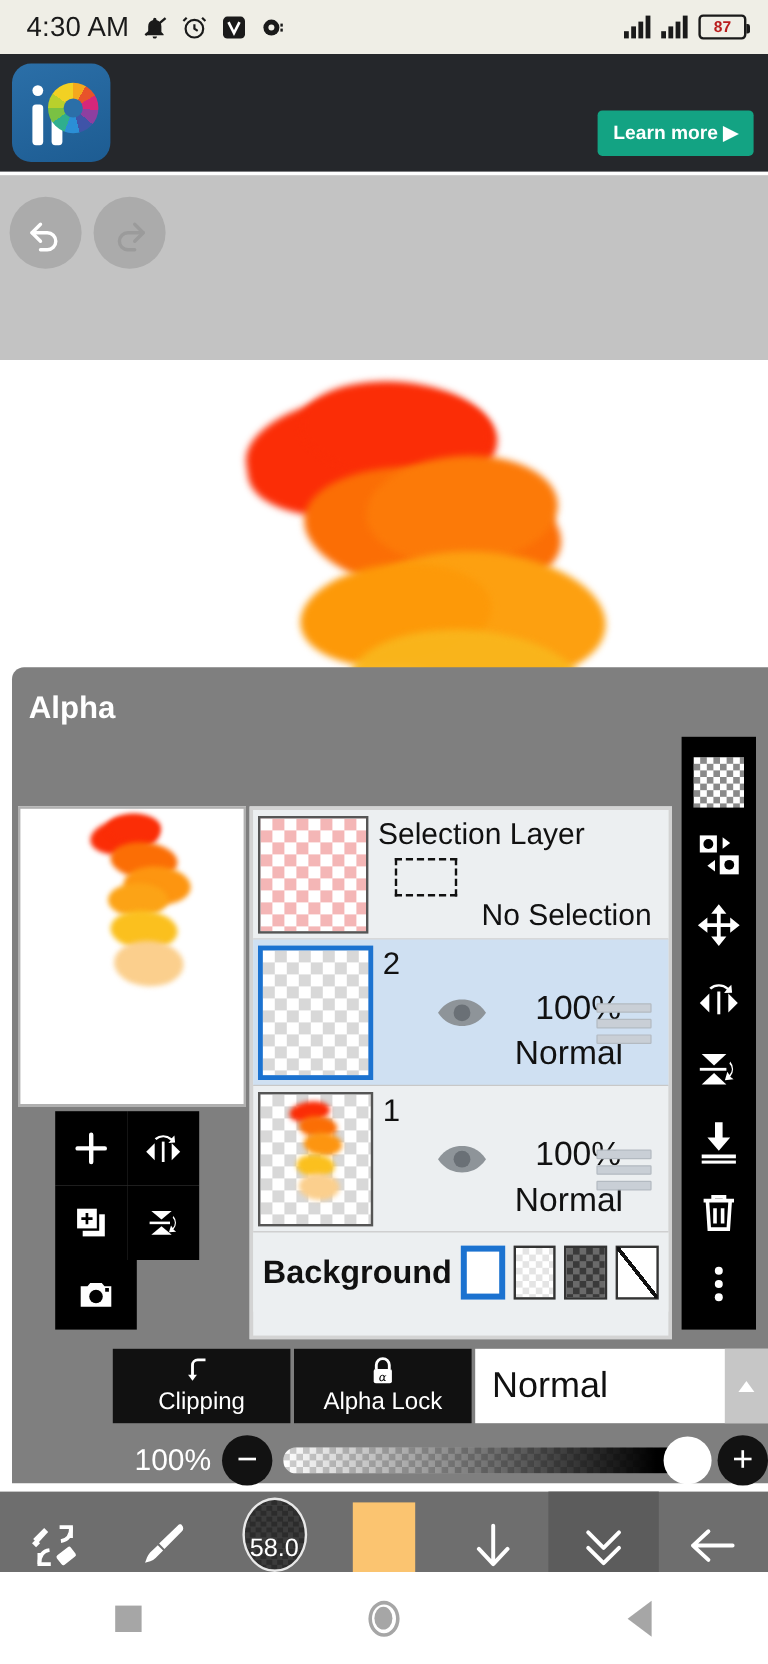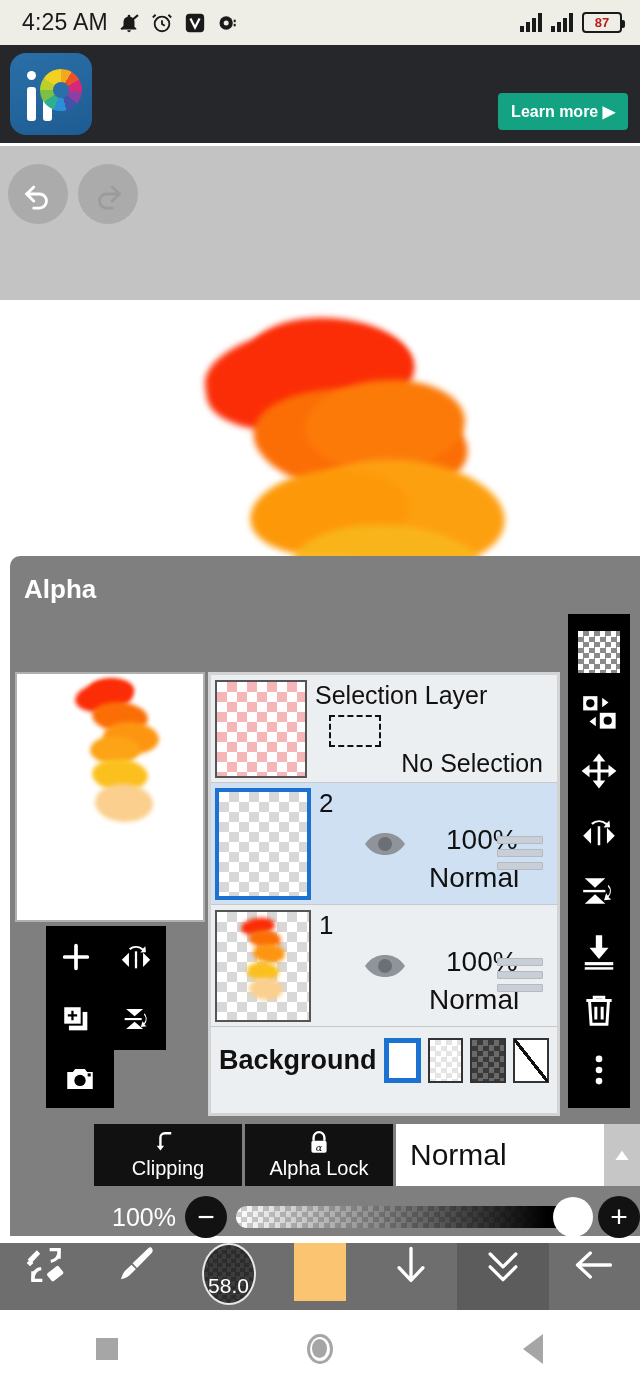--- a/index.html
+++ b/index.html
@@ -194,21 +194,21 @@
     background:linear-gradient(to right, rgba(0,0,0,0) 0%, #000 88%),
       repeating-conic-gradient(#cfcfcf 0 25%, #ffffff 0 50%) 0 0/11px 11px;}
   .knob{ position:absolute; right:-4px; top:-9px; width:40px; height:40px;
     border-radius:50%; background:#fff;}
 
   
   .bottombar{
     position:absolute; left:0; top:1243px; width:640px; height:67px;
     background:#6e6e6e; display:flex; align-items:center;
   }
-  .bslot{ flex:1; display:flex; align-items:flex-start; justify-content:center; height:67px;}
+  .bslot{ flex:1; display:flex; align-items:flex-end; justify-content:center; height:67px;}
   .bslot svg{ width:44px; height:44px;}
   .brushsize{ width:54px; height:62px; border-radius:50%; border:2px solid #e8e8e8;
     background:repeating-conic-gradient(#2c2c2c 0 25%,#3c3c3c 0 50%) 0 0/9px 9px;
     display:flex; align-items:flex-end; justify-content:center; color:#fff;
     font-size:21px; padding-bottom:5px;}
   .colorswatch{ width:52px; height:58px;}
   .bslot.hl{ background:#5c5c5c;}
 
   
   .navbar{ position:absolute; left:0; top:1310px; width:640px; height:77px;
@@ -218,21 +218,21 @@
   .n-circle{ width:26px; height:30px; border-radius:50%; border:3px solid #a6a6a6;
     display:flex; align-items:center; justify-content:center;}
   .n-circle i{ width:15px; height:19px; background:#a6a6a6; border-radius:50%;}
   .n-tri{ width:0; height:0; border-top:15px solid transparent;
     border-bottom:15px solid transparent; border-right:20px solid #a6a6a6;}
 </style>
 </head>
 <body>
 
 <div class="statusbar">
-  <div class="sb-time">4:25 AM</div>
+  <div class="sb-time">4:30 AM</div>
   <div class="sb-icons">
     <svg width="22" height="22" viewBox="0 0 24 24" fill="#1a1a1a">
       <path d="M12 22c1.1 0 2-.9 2-2h-4a2 2 0 002 2zM18 16v-5a6 6 0 00-4.5-5.8V4.5a1.5 1.5 0 10-3 0v.7A6 6 0 006 11v5l-2 2v1h16v-1l-2-2z"></path>
       <rect x="1" y="10.6" width="24" height="2.2" transform="rotate(-40 12 12)" fill="#1a1a1a"></rect>
     </svg>
     <svg width="22" height="22" viewBox="0 0 24 24" fill="none" stroke="#1a1a1a" stroke-width="2">
       <circle cx="12" cy="13" r="8"></circle>
         <path d="M12 9v4l3 2M5 3L2 6M19 3l3 3"></path>
     </svg>
     <svg width="22" height="22" viewBox="0 0 24 24">

